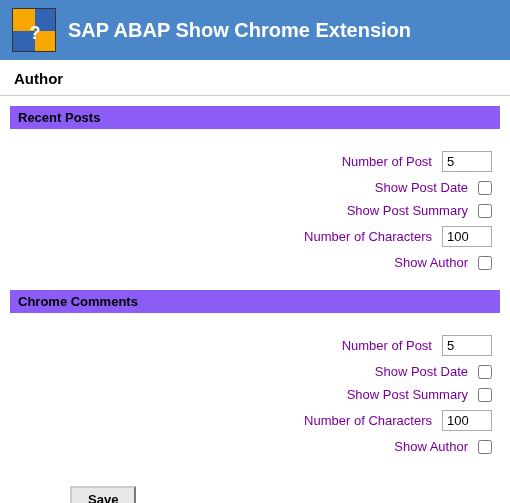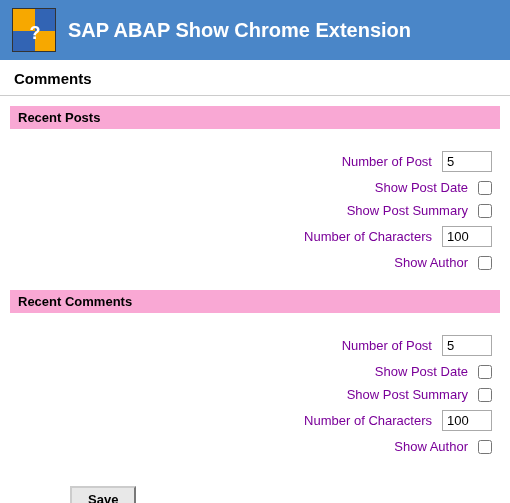--- a/index.html
+++ b/index.html
@@ -32,21 +32,21 @@
       font-weight: bold;
       color: #000;
       border-bottom: 1px solid #ccc;
     }
 
     
     .section {
       margin: 0 10px 10px 10px;
     }
     .section-header {
-      background: #f9a8d4;
+      background: #8b5cf6;
       padding: 4px 8px;
       font-weight: bold;
       font-size: 13px;
       color: #000;
       margin-top: 10px;
     }
 
     
     .form-body {
       padding: 18px 0 6px 0;
@@ -111,21 +111,21 @@
       <rect x="0" y="0" width="22" height="22" fill="#f7a800"></rect>
       <rect x="22" y="0" width="22" height="22" fill="#3264b4"></rect>
       <rect x="0" y="22" width="22" height="22" fill="#3264b4"></rect>
       <rect x="22" y="22" width="22" height="22" fill="#f7a800"></rect>
       <text x="22" y="30" text-anchor="middle" font-size="18" font-weight="bold" fill="#fff">?</text>
     </svg>
   </div>
   <span class="header-title">SAP ABAP Show Chrome Extension</span>
 </div>
 
-<div class="options-bar">Comments</div>
+<div class="options-bar">Author</div>
 
 <div id="sections-container">
     <div class="section">
       <div class="section-header">Recent Posts</div>
       <div class="form-body">
         <div class="form-row">
           <label for="rp-num-post">Number of Post</label>
           <input type="text" id="rp-num-post" value="5" style="">
         </div>
         <div class="form-row">
@@ -140,21 +140,21 @@
           <label for="rp-num-chars">Number of Characters</label>
           <input type="text" id="rp-num-chars" value="100" style="">
         </div>
         <div class="form-row">
           <label for="rp-show-author">Show Author</label>
           <input type="checkbox" id="rp-show-author" style="">
         </div>
       </div>
     </div>
     <div class="section">
-      <div class="section-header">Recent Comments</div>
+      <div class="section-header">Chrome Comments</div>
       <div class="form-body">
         <div class="form-row">
           <label for="rc-num-post">Number of Post</label>
           <input type="text" id="rc-num-post" value="5" style="">
         </div>
         <div class="form-row">
           <label for="rc-show-date">Show Post Date</label>
           <input type="checkbox" id="rc-show-date" style="">
         </div>
         <div class="form-row">

